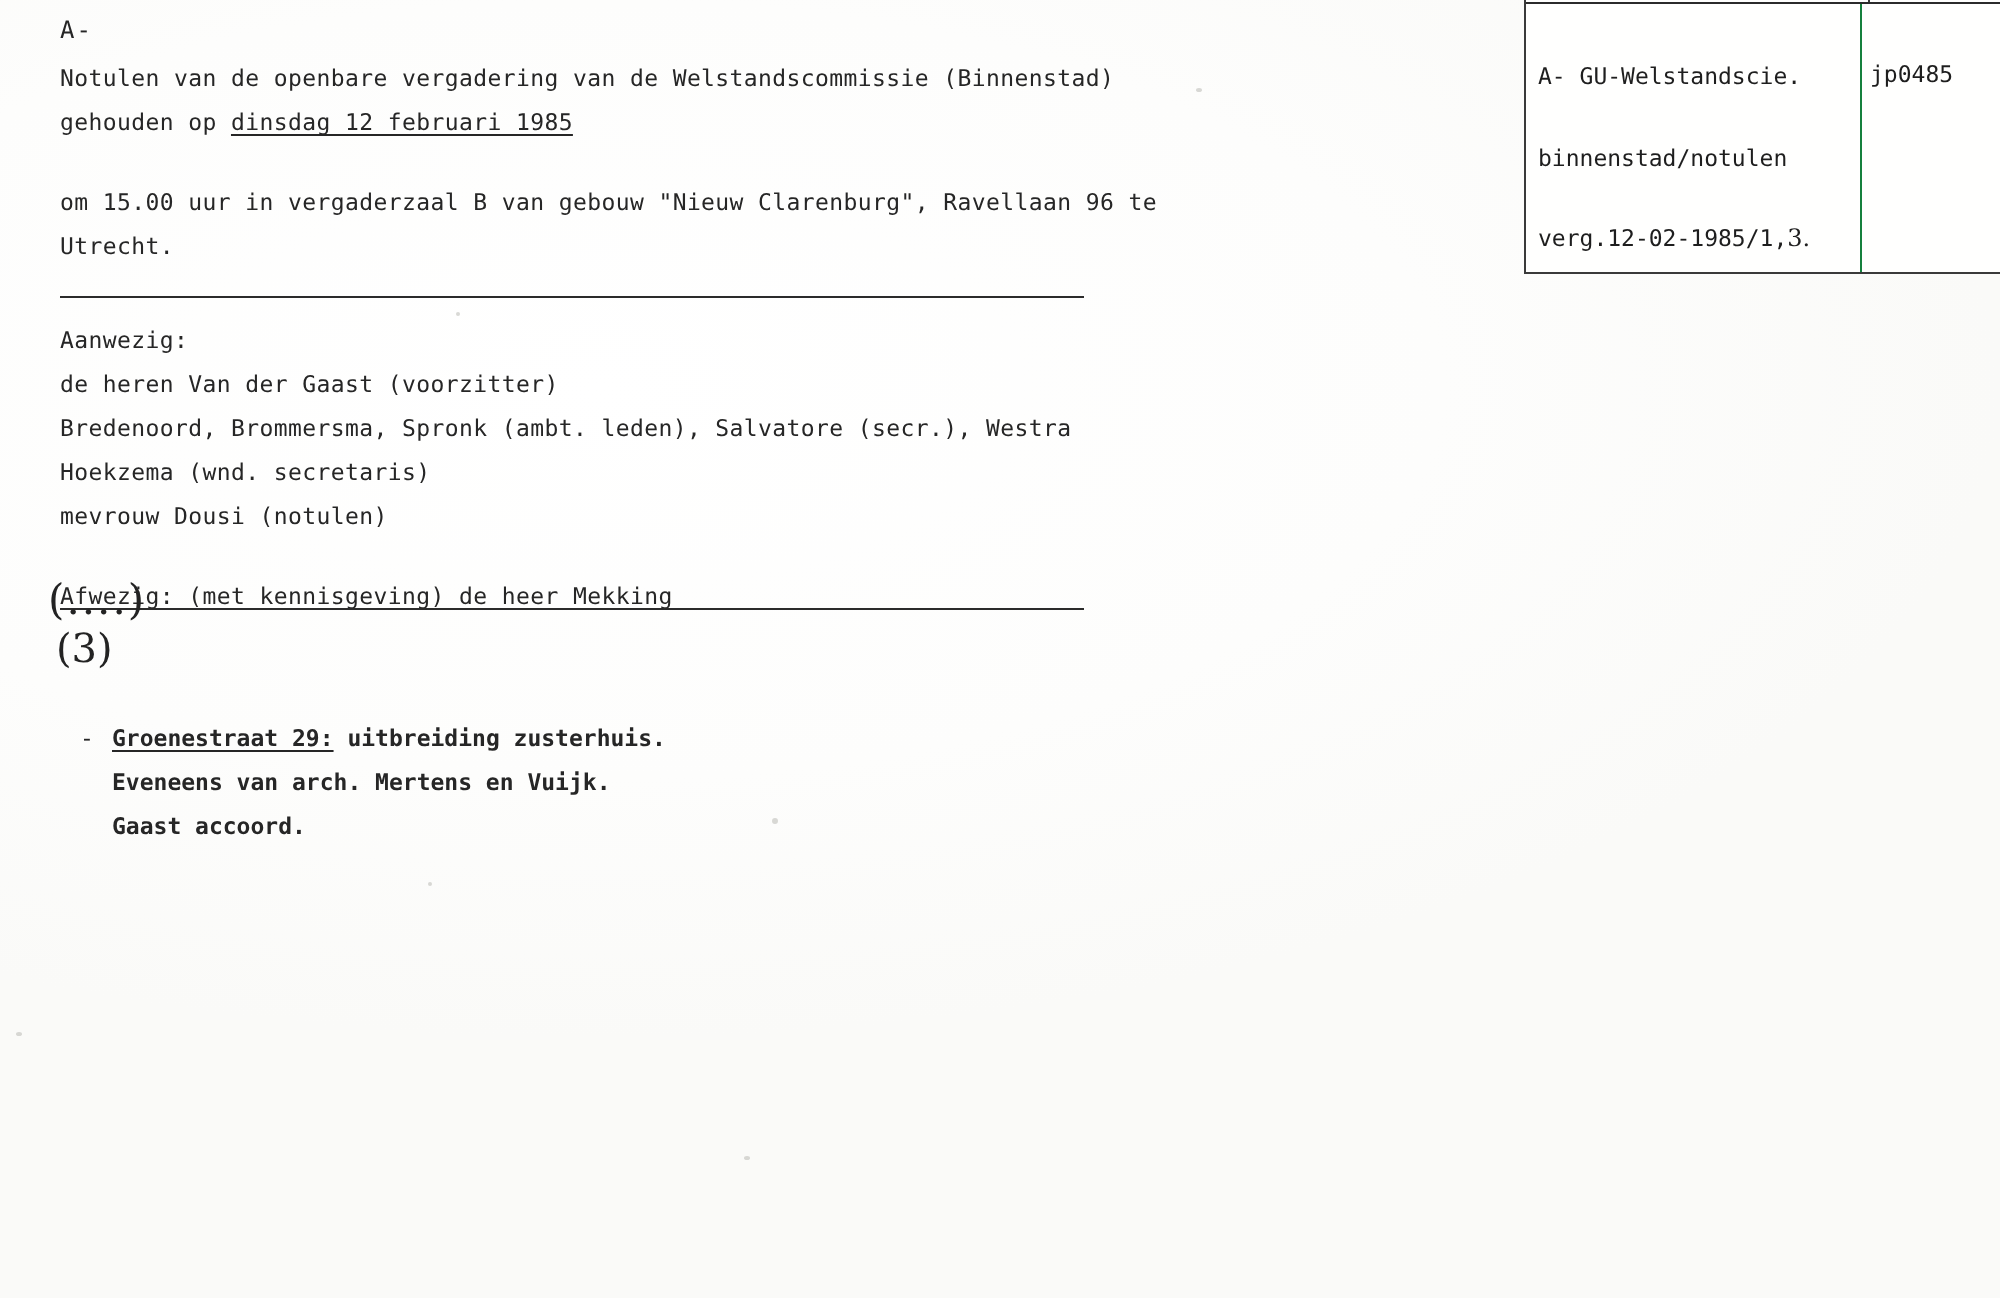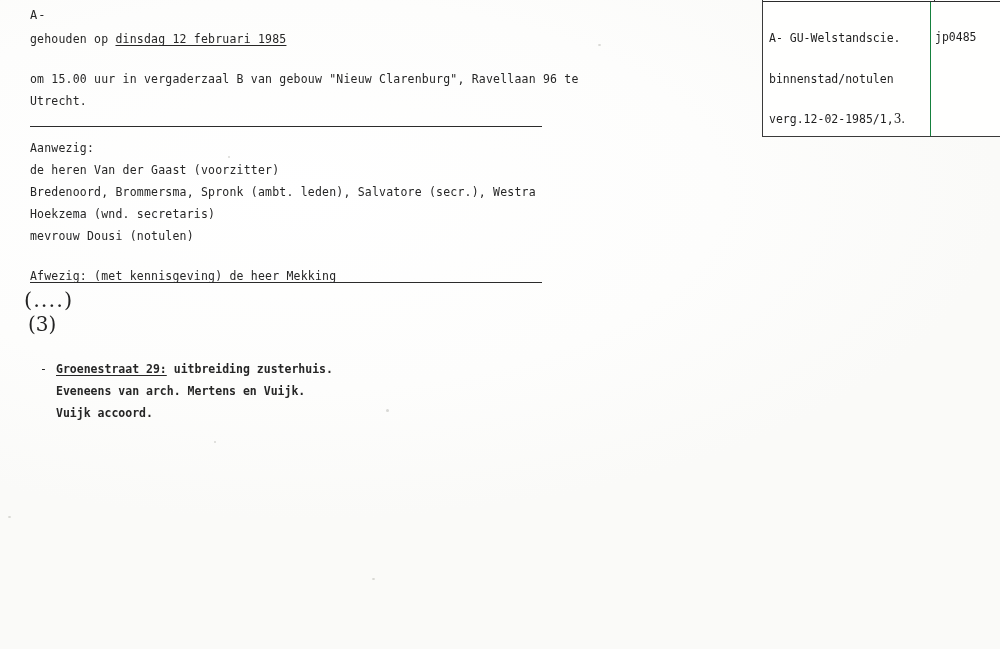--- a/index.html
+++ b/index.html
@@ -168,20 +168,21 @@
   <div class="speck" style="left:386px;top:409px;width:3px;height:3px;"></div>
   <div class="speck" style="left:8px;top:516px;width:3px;height:2px;"></div>
   <div class="speck" style="left:372px;top:578px;width:3px;height:2px;"></div>
   <div class="speck" style="left:214px;top:441px;width:2px;height:2px;"></div>
 </div>
 
 <div class="minutes">
 
   <div class="code-line">A-</div>
 
+  <div class="para">Notulen van de openbare vergadering van de Welstandscommissie (Binnenstad)</div>
   <div class="para">
     <span>gehouden op </span><span class="u">dinsdag 12 februari 1985</span>
   </div>
 
   <div class="para gap-top">om 15.00 uur in vergaderzaal B van gebouw "Nieuw Clarenburg", Ravellaan 96 te</div>
   <div class="para">Utrecht.</div>
 
   <div class="rule"></div>
 
   <div class="attend-block">
@@ -203,21 +204,21 @@
 <div class="hand hand-dots">(....)</div>
 <div class="hand hand-three">(3)</div>
 
 <div class="item">
   <span class="dash">-</span>
   <div class="body">
     <div>
       <span class="u">Groenestraat 29:</span><span> uitbreiding zusterhuis.</span>
     </div>
     <div>Eveneens van arch. Mertens en Vuijk.</div>
-    <div>Vuijk accoord.</div>
+    <div>Gaast accoord.</div>
   </div>
 </div>
 
 <div class="card">
   <div class="card-head">
     <div class="h-cell h-bron">bron</div>
     <div class="h-cell h-verwerkt">verwerkt</div>
   </div>
   <div class="card-body">
     <div class="b-bron">

